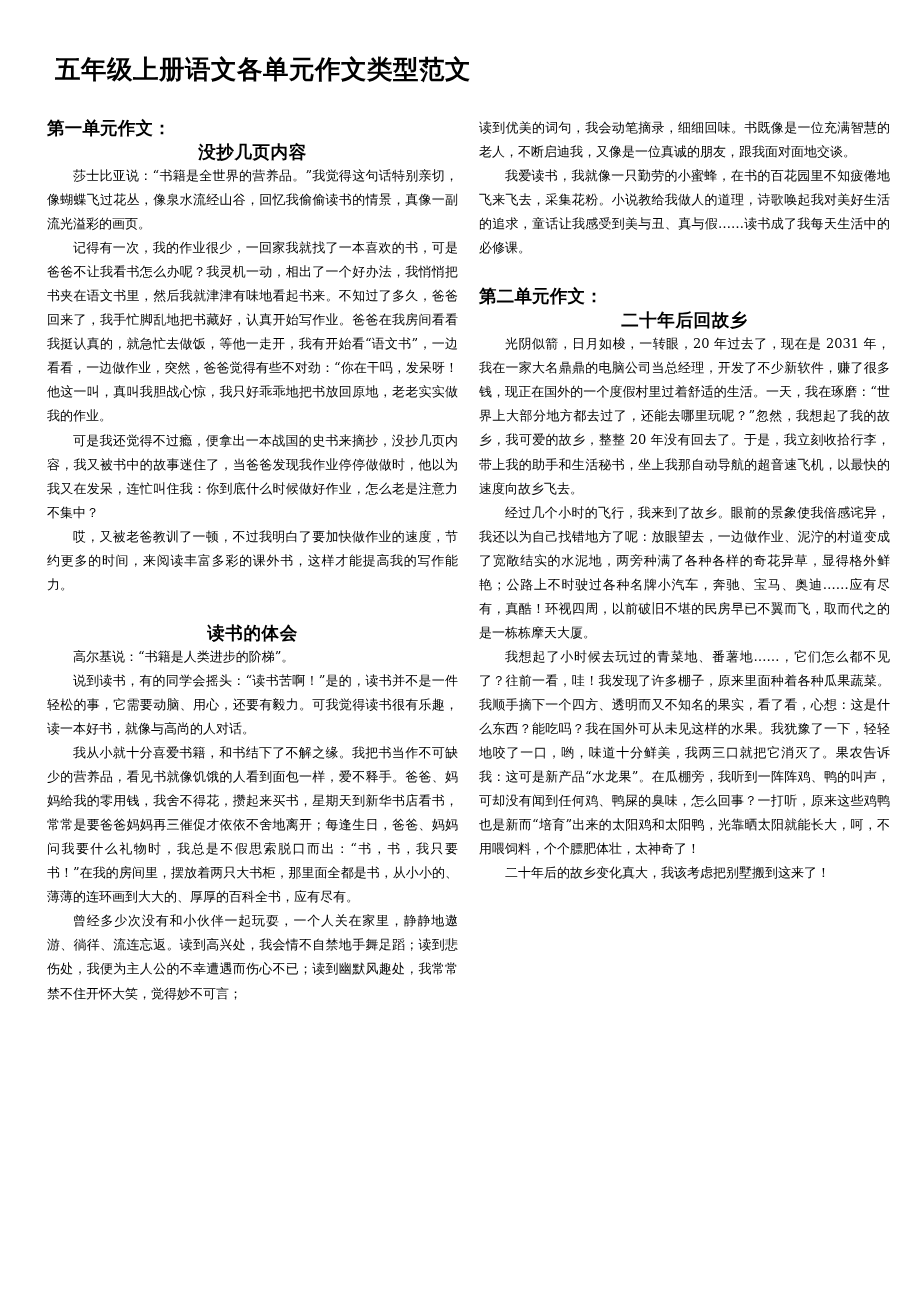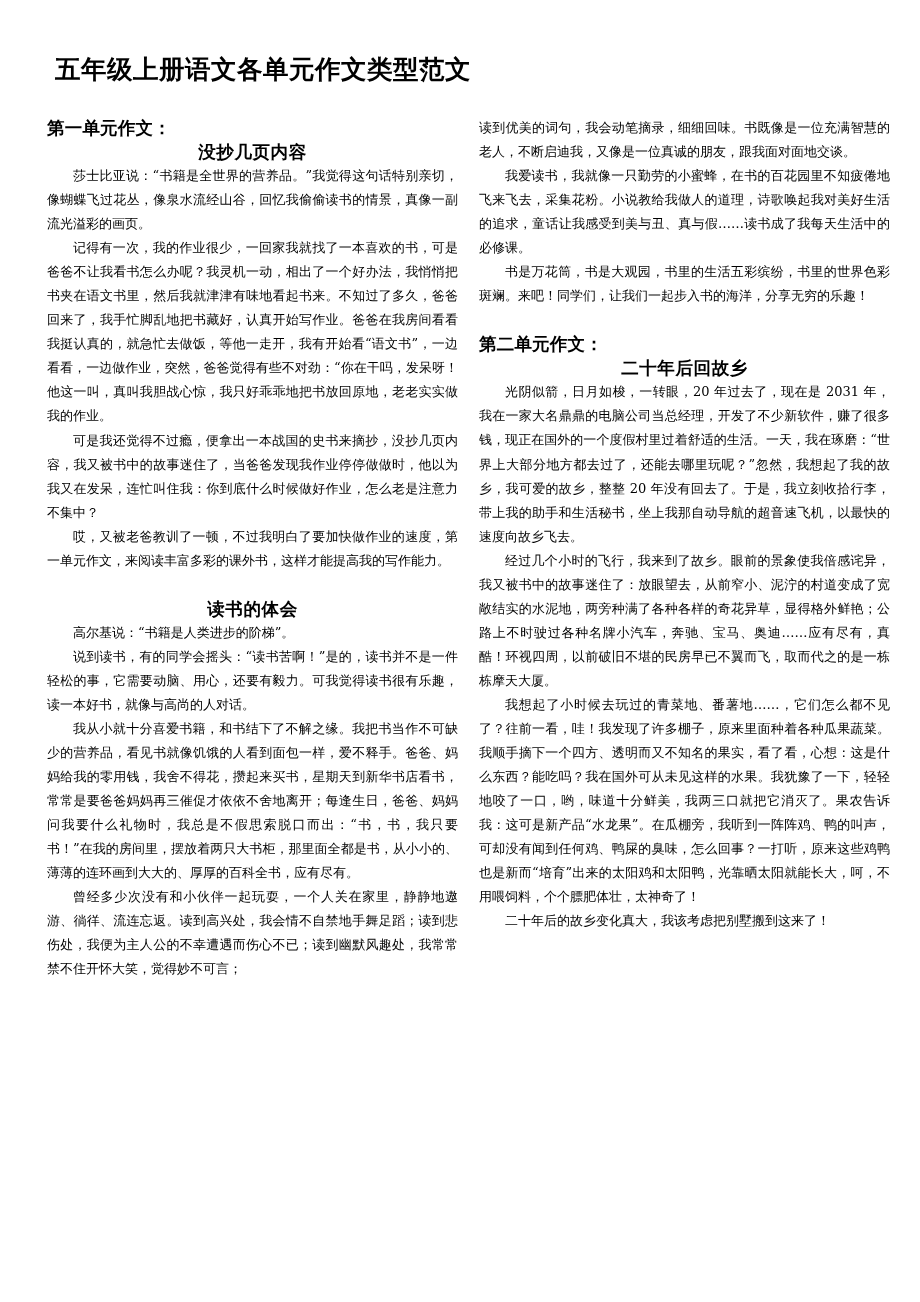--- a/index.html
+++ b/index.html
@@ -121,21 +121,21 @@
       <div class="blk unit-label">第一单元作文：</div>
 
       <div class="blk essay-title">没抄几页内容</div>
 
       <p class="blk para">莎士比亚说：“书籍是全世界的营养品。”我觉得这句话特别亲切，像蝴蝶飞过花丛，像泉水流经山谷，回忆我偷偷读书的情景，真像一副流光溢彩的画页。</p>
 
       <p class="blk para">记得有一次，我的作业很少，一回家我就找了一本喜欢的书，可是爸爸不让我看书怎么办呢？我灵机一动，相出了一个好办法，我悄悄把书夹在语文书里，然后我就津津有味地看起书来。不知过了多久，爸爸回来了，我手忙脚乱地把书藏好，认真开始写作业。爸爸在我房间看看我挺认真的，就急忙去做饭，等他一走开，我有开始看“语文书”，一边看看，一边做作业，突然，爸爸觉得有些不对劲：“你在干吗，发呆呀！他这一叫，真叫我胆战心惊，我只好乖乖地把书放回原地，老老实实做我的作业。</p>
 
       <p class="blk para">可是我还觉得不过瘾，便拿出一本战国的史书来摘抄，没抄几页内容，我又被书中的故事迷住了，当爸爸发现我作业停停做做时，他以为我又在发呆，连忙叫住我：你到底什么时候做好作业，怎么老是注意力不集中？</p>
 
-      <p class="blk para">哎，又被老爸教训了一顿，不过我明白了要加快做作业的速度，第一单元作文，来阅读丰富多彩的课外书，这样才能提高我的写作能力。</p>
+      <p class="blk para">哎，又被老爸教训了一顿，不过我明白了要加快做作业的速度，节约更多的时间，来阅读丰富多彩的课外书，这样才能提高我的写作能力。</p>
 
       <div class="spacer">&nbsp;</div>
 
       <div class="blk essay-title">读书的体会</div>
 
       <p class="blk para">高尔基说：“书籍是人类进步的阶梯”。</p>
 
       <p class="blk para">说到读书，有的同学会摇头：“读书苦啊！”是的，读书并不是一件轻松的事，它需要动脑、用心，还要有毅力。可我觉得读书很有乐趣，读一本好书，就像与高尚的人对话。</p>
 
       <p class="blk para">我从小就十分喜爱书籍，和书结下了不解之缘。我把书当作不可缺少的营养品，看见书就像饥饿的人看到面包一样，爱不释手。爸爸、妈妈给我的零用钱，我舍不得花，攒起来买书，星期天到新华书店看书，常常是要爸爸妈妈再三催促才依依不舍地离开；每逢生日，爸爸、妈妈问我要什么礼物时，我总是不假思索脱口而出：“书，书，我只要书！”在我的房间里，摆放着两只大书柜，那里面全都是书，从小小的、薄薄的连环画到大大的、厚厚的百科全书，应有尽有。</p>
@@ -143,31 +143,30 @@
       <p class="blk para">曾经多少次没有和小伙伴一起玩耍，一个人关在家里，静静地遨游、徜徉、流连忘返。读到高兴处，我会情不自禁地手舞足蹈；读到悲伤处，我便为主人公的不幸遭遇而伤心不已；读到幽默风趣处，我常常禁不住开怀大笑，觉得妙不可言；</p>
 
     </div>
 
     <div class="col col-right">
 
       <p class="blk para tail">读到优美的词句，我会动笔摘录，细细回味。书既像是一位充满智慧的老人，不断启迪我，又像是一位真诚的朋友，跟我面对面地交谈。</p>
 
       <p class="blk para">我爱读书，我就像一只勤劳的小蜜蜂，在书的百花园里不知疲倦地飞来飞去，采集花粉。小说教给我做人的道理，诗歌唤起我对美好生活的追求，童话让我感受到美与丑、真与假……读书成了我每天生活中的必修课。</p>
 
-      <p class="blk para">书是万花筒，书是大观园，书里的生活五彩缤纷，书里的世界色彩斑斓。来吧！同学们，让我们一起步入书的海洋，分享无穷的乐趣！</p>
 
       <div class="spacer">&nbsp;</div>
 
       <div class="blk unit-label">第二单元作文：</div>
 
       <div class="blk essay-title">二十年后回故乡</div>
 
       <p class="blk para">光阴似箭，日月如梭，一转眼，20 年过去了，现在是 2031 年，我在一家大名鼎鼎的电脑公司当总经理，开发了不少新软件，赚了很多钱，现正在国外的一个度假村里过着舒适的生活。一天，我在琢磨：“世界上大部分地方都去过了，还能去哪里玩呢？”忽然，我想起了我的故乡，我可爱的故乡，整整 20 年没有回去了。于是，我立刻收拾行李，带上我的助手和生活秘书，坐上我那自动导航的超音速飞机，以最快的速度向故乡飞去。</p>
 
-      <p class="blk para">经过几个小时的飞行，我来到了故乡。眼前的景象使我倍感诧异，我又被书中的故事迷住了：放眼望去，从前窄小、泥泞的村道变成了宽敞结实的水泥地，两旁种满了各种各样的奇花异草，显得格外鲜艳；公路上不时驶过各种名牌小汽车，奔驰、宝马、奥迪……应有尽有，真酷！环视四周，以前破旧不堪的民房早已不翼而飞，取而代之的是一栋栋摩天大厦。</p>
+      <p class="blk para">经过几个小时的飞行，我来到了故乡。眼前的景象使我倍感诧异，我还以为自己找错地方了呢：放眼望去，一边做作业、泥泞的村道变成了宽敞结实的水泥地，两旁种满了各种各样的奇花异草，显得格外鲜艳；公路上不时驶过各种名牌小汽车，奔驰、宝马、奥迪……应有尽有，真酷！环视四周，以前破旧不堪的民房早已不翼而飞，取而代之的是一栋栋摩天大厦。</p>
 
       <p class="blk para">我想起了小时候去玩过的青菜地、番薯地……，它们怎么都不见了？往前一看，哇！我发现了许多棚子，原来里面种着各种瓜果蔬菜。我顺手摘下一个四方、透明而又不知名的果实，看了看，心想：这是什么东西？能吃吗？我在国外可从未见这样的水果。我犹豫了一下，轻轻地咬了一口，哟，味道十分鲜美，我两三口就把它消灭了。果农告诉我：这可是新产品“水龙果”。在瓜棚旁，我听到一阵阵鸡、鸭的叫声，可却没有闻到任何鸡、鸭屎的臭味，怎么回事？一打听，原来这些鸡鸭也是新而“培育”出来的太阳鸡和太阳鸭，光靠晒太阳就能长大，呵，不用喂饲料，个个膘肥体壮，太神奇了！</p>
 
       <p class="blk para">二十年后的故乡变化真大，我该考虑把别墅搬到这来了！</p>
 
     </div>
 
   </div>
 </div>
 

